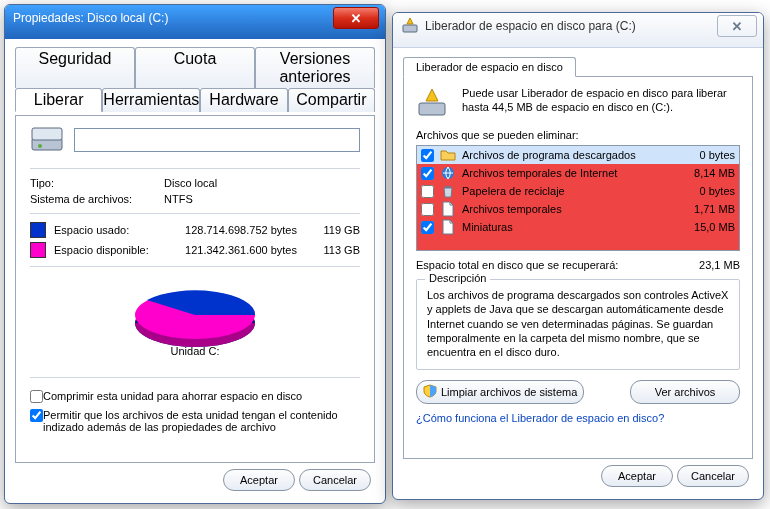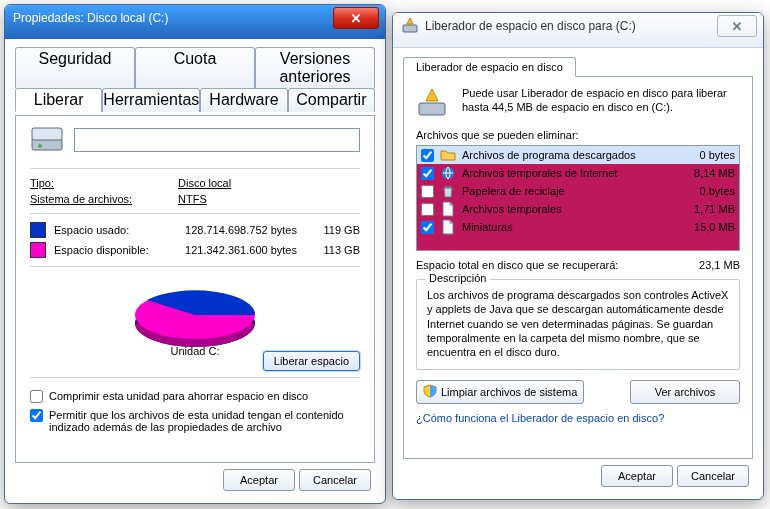--- a/index.html
+++ b/index.html
@@ -133,23 +133,22 @@
   }
   .drive-name-input {
     flex: 1;
     height: 20px;
     border: 1px solid #7e93ac;
     background: #fff;
   }
 
   .kvline {
     display: flex;
-    gap: 18px;
+    gap: 4px;
     padding: 2px 0;
-    text-decoration: underline;
   }
   .kv-key { width: 130px; }
   .hr { border-top: 1px solid #d0d6df; margin: 6px 0; }
 
   .usage-row {
     display: flex;
     align-items: center;
     gap: 8px;
     padding: 2px 0;
   }
@@ -191,38 +190,37 @@
     font: inherit;
     border: 1px solid #2a72c8;
     background: linear-gradient(to bottom, #f3f8ff, #dbe9fb);
     border-radius: 3px;
     box-shadow: 0 0 2px #2a72c8;
   }
 
   .chk-row {
     display: flex;
     align-items: flex-start;
-    gap: 6px;
     margin-top: 6px;
   }
   .chk-row input { margin-top: 1px; }
 
   .dialog-buttons {
     display: flex;
     justify-content: flex-end;
     gap: 4px;
     padding: 6px 4px 4px 4px;
   }
   button.std {
     min-width: 72px;
     height: 22px;
     font: inherit;
     border: 1px solid #8895a6;
     background: linear-gradient(to bottom, #fdfdfd, #e7edf5);
-    border-radius: 3px;
+    border-radius: 11px;
   }
   button.std.disabled { color: #9ea6b0; }
 
   
   .clean-icon {
     width: 18px; height: 18px;
     display: inline-flex; align-items: center; justify-content: center;
     margin-right: 6px;
   }
   .rtab {
@@ -247,21 +245,21 @@
     gap: 8px;
     margin-bottom: 8px;
   }
   .intro-row .txt { flex: 1; line-height: 1.25; }
 
   .list-label { margin: 2px 0 4px 0; }
   .file-list {
     border: 1px solid #8a99ac;
     height: 104px;
     overflow-y: scroll;
-    background: #be185d;
+    background: #ef4444;
   }
   .file-row {
     display: flex;
     align-items: center;
     gap: 6px;
     padding: 1px 4px;
     font-size: 11px;
   }
   .file-row.selected { background: #cfe3fb; }
   .file-row .ic { width: 16px; height: 16px; display: flex; align-items: center; justify-content: center; }
@@ -375,21 +373,20 @@
 
           <ellipse cx="70" cy="36" rx="60" ry="24" fill="#ff00cc"></ellipse>
           <path d="M70 36 L130 36 A60 24 0 0 0 22 21 Z" fill="#0033cc"></path>
           <defs>
               <clipPath id="bottomhalf">
                 <rect x="0" y="44" width="140" height="40"></rect>
               </clipPath>
             </defs>
         </svg>
         <div class="drive-letter">Unidad C:</div>
-        <button class="liberar-btn">Liberar espacio</button>
       </div>
       <div class="hr"></div>
 
       <div class="chk-row">
         <input type="checkbox" id="chk1" style="">
         <label for="chk1">Comprimir esta unidad para ahorrar espacio en disco</label>
       </div>
       <div class="chk-row">
         <input type="checkbox" id="chk2" checked="" style="">
         <label for="chk2">Permitir que los archivos de esta unidad tengan el contenido indizado además de las propiedades de archivo</label>

